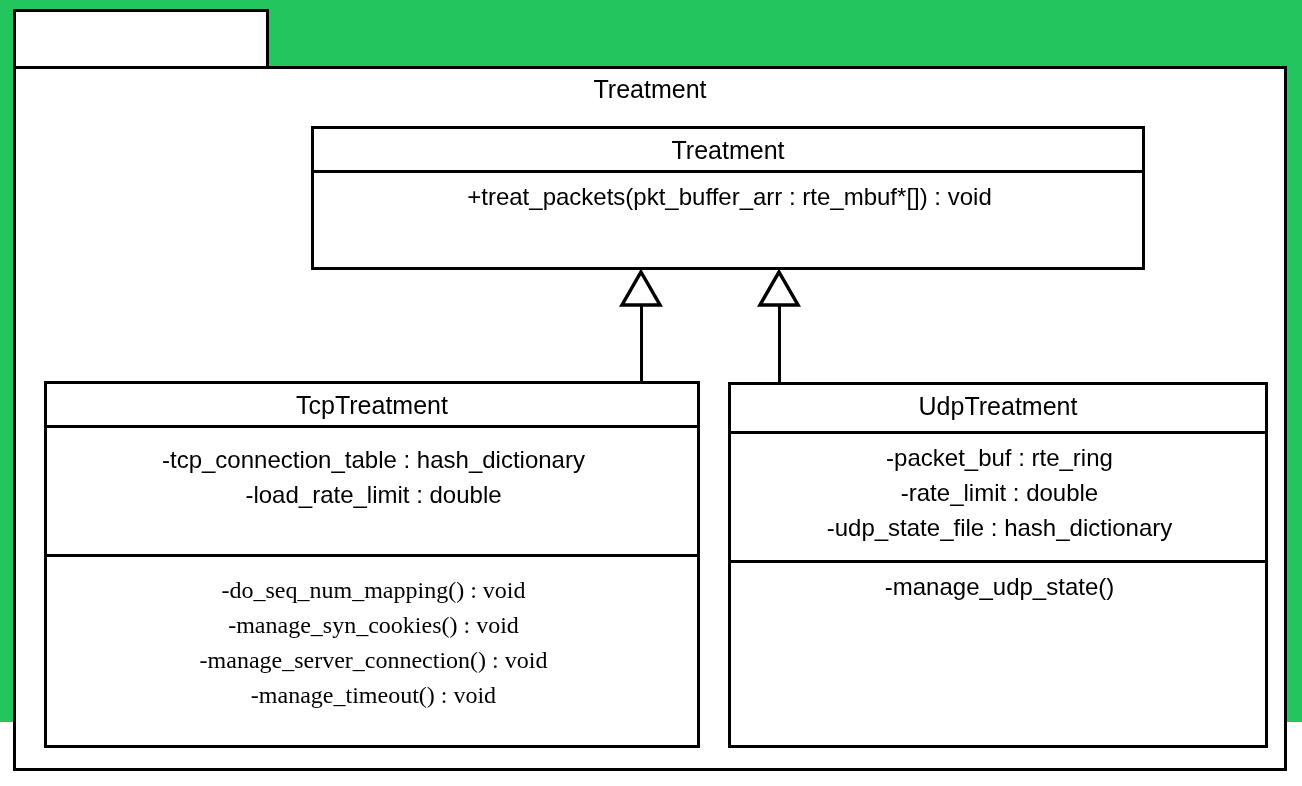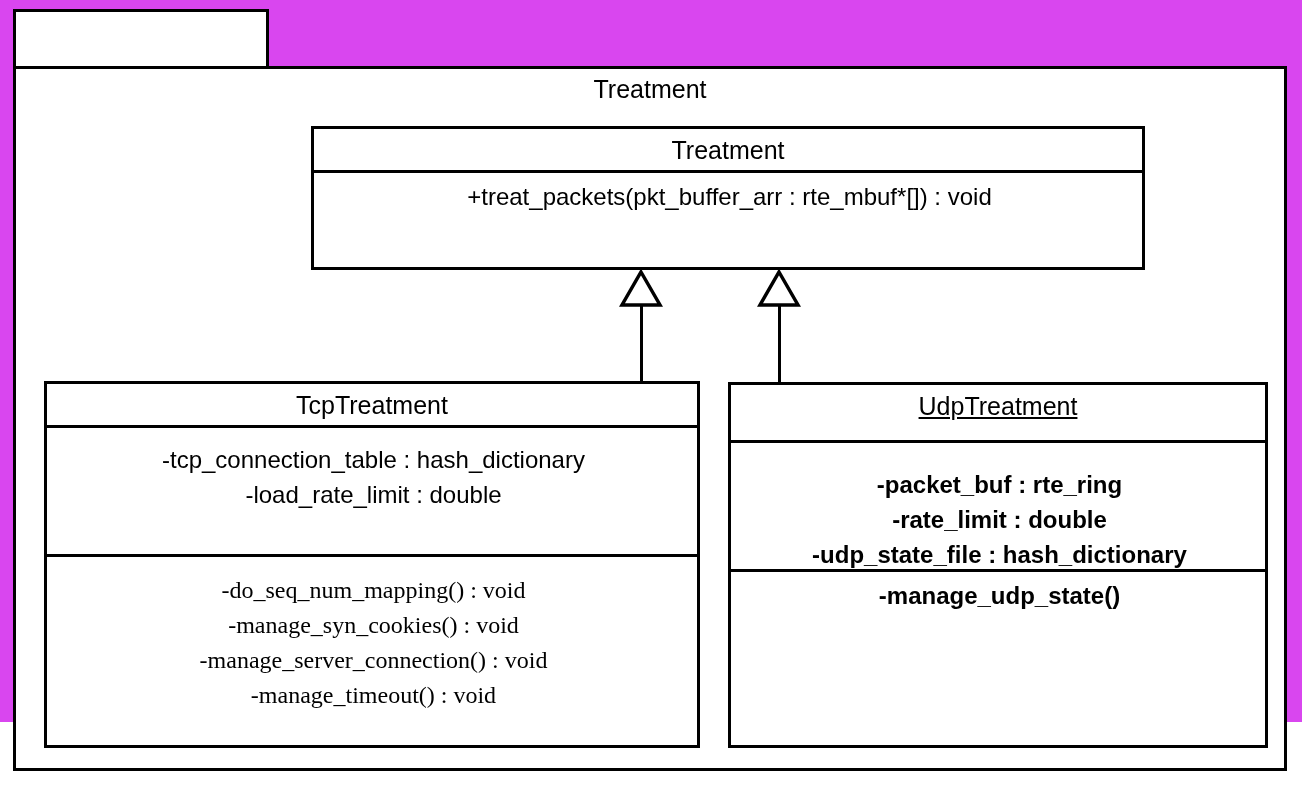--- a/index.html
+++ b/index.html
@@ -12,21 +12,21 @@
     height: 786px;
     font-family: "Liberation Sans", sans-serif;
     color: #000000;
     overflow: hidden;
   }
 
   #canvas {
     position: relative;
     width: 1302px;
     height: 722px;
-    background: #d946ef;
+    background: #22c55e;
   }
 
   
   .pkg-tab {
     position: absolute;
     left: 13px;
     top: 9px;
     width: 256px;
     height: 57px;
     border: 3px solid #000000;
@@ -104,23 +104,23 @@
   #tcp-class .uml-name { padding-top: 6px; padding-bottom: 5px; }
   #tcp-attrs { padding-top: 14px; height: 126px; box-sizing: border-box; }
   #tcp-methods { padding-top: 16px; font-family: Liberation Serif, serif; }
 
   #udp-class {
     left: 728px;
     top: 382px;
     width: 540px;
     height: 366px;
   }
-  #udp-class .uml-name { padding-top: 6px; padding-bottom: 19px; text-decoration: underline; }
-  #udp-attrs { padding-top: 24px; height: 126px; box-sizing: border-box; font-weight: bold; }
-  #udp-methods { padding-top: 6px; font-weight: bold; }
+  #udp-class .uml-name { padding-top: 6px; padding-bottom: 10px; }
+  #udp-attrs { padding-top: 6px; height: 126px; box-sizing: border-box; }
+  #udp-methods { padding-top: 6px; }
 
   
   .gen-link { position: absolute; }
   .gen-stem {
     position: absolute;
     width: 3px;
     background: #000000;
   }
   .gen-triangle { position: absolute; }
 </style>

